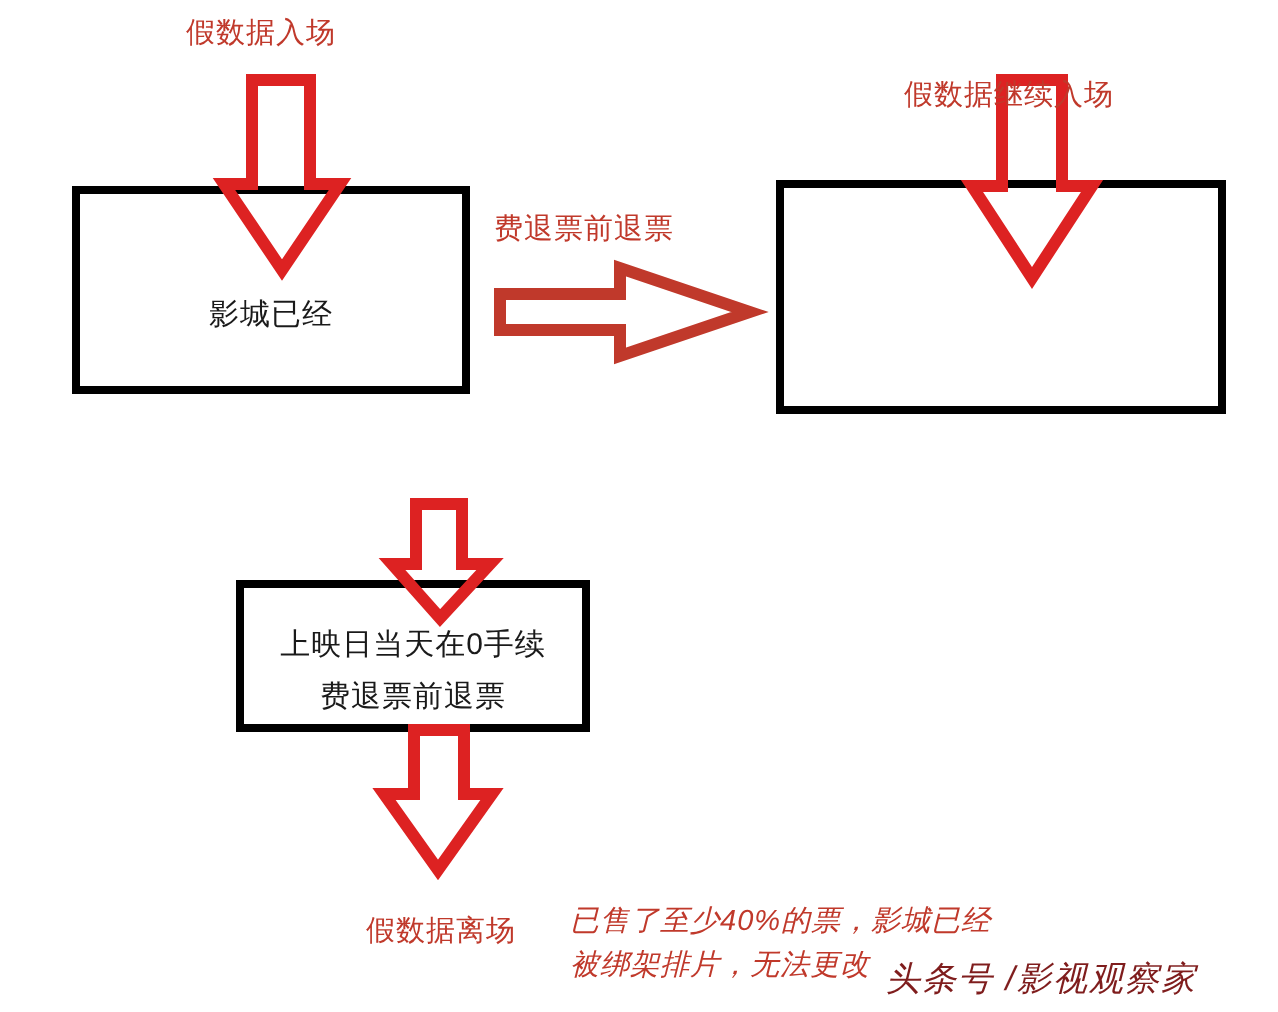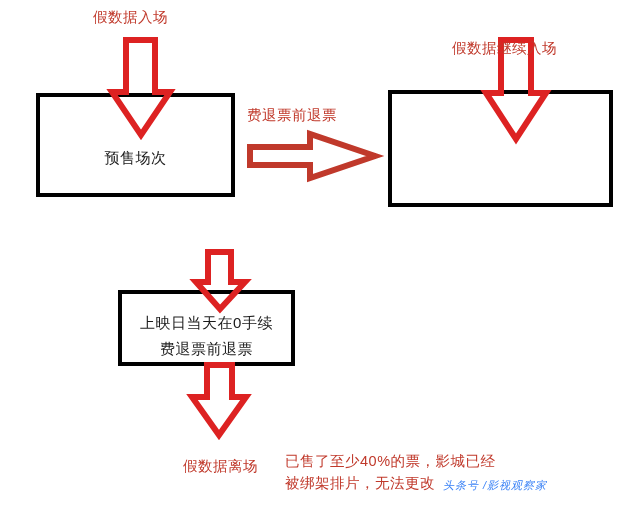--- a/index.html
+++ b/index.html
@@ -47,43 +47,43 @@
   .arrow {
     position: absolute;
     z-index: 3;
   }
   .arrow svg {
     display: block;
     overflow: visible;
   }
   .watermark {
     position: absolute;
-    color: #3b82f6;
-    font-size: 11px;
+    color: #7f1d1d;
+    font-size: 17px;
     letter-spacing: 1px;
     font-style: italic;
     white-space: nowrap;
     z-index: 5;
   }
 </style>
 </head>
 <body>
 
 <div id="canvas">
 
   <div class="red-label" style="left:93px; top:6px;">假数据入场</div>
 
   <div class="arrow" style="left:108px; top:36px;">
     <svg width="66" height="104" viewBox="0 0 66 104">
       <path d="M 18 4 L 47 4 L 47 56 L 62 56 L 33 99 L 4 56 L 18 56 Z" fill="none" stroke="#dd2222" stroke-width="6" stroke-linejoin="miter" stroke-linecap="square"></path>
     </svg>
   </div>
 
   <div class="box" style="left:36px; top:93px; width:199px; height:104px;">
-    <div class="box-label" style="top:48px;">预售场次</div>
+    <div class="box-label" style="top:48px;">影城已经</div>
   </div>
 
   <div class="red-label" style="left:247px; top:104px;">费退票前退票</div>
 
   <div class="arrow" style="left:246px; top:130px;">
     <svg width="134" height="52" viewBox="0 0 134 52">
       <path d="M 4 17 L 64 17 L 64 4 L 129 26 L 64 48 L 64 35 L 4 35 Z" fill="none" stroke="#c0392b" stroke-width="6" stroke-linejoin="miter" stroke-linecap="square"></path>
     </svg>
   </div>
 
@@ -112,18 +112,18 @@
   </div>
 
   <div class="arrow" style="left:187px; top:362px;">
     <svg width="64" height="78" viewBox="0 0 64 78">
       <path d="M 20 3 L 45 3 L 45 35 L 59 35 L 32 73 L 5 35 L 20 35 Z" fill="none" stroke="#dd2222" stroke-width="6" stroke-linejoin="miter" stroke-linecap="square"></path>
     </svg>
   </div>
 
   <div class="red-label" style="left:183px; top:455px;">假数据离场</div>
 
-  <div class="red-label" style="left:285px; top:450px;">已售了至少40%的票，影城已经
+  <div class="red-label" style="left:285px; top:450px;font-style:italic;">已售了至少40%的票，影城已经
 被绑架排片，无法更改</div>
 
   <div class="watermark" style="left:443px; top:478px;">头条号 /影视观察家</div>
 
 </div>
 
 </body></html>

